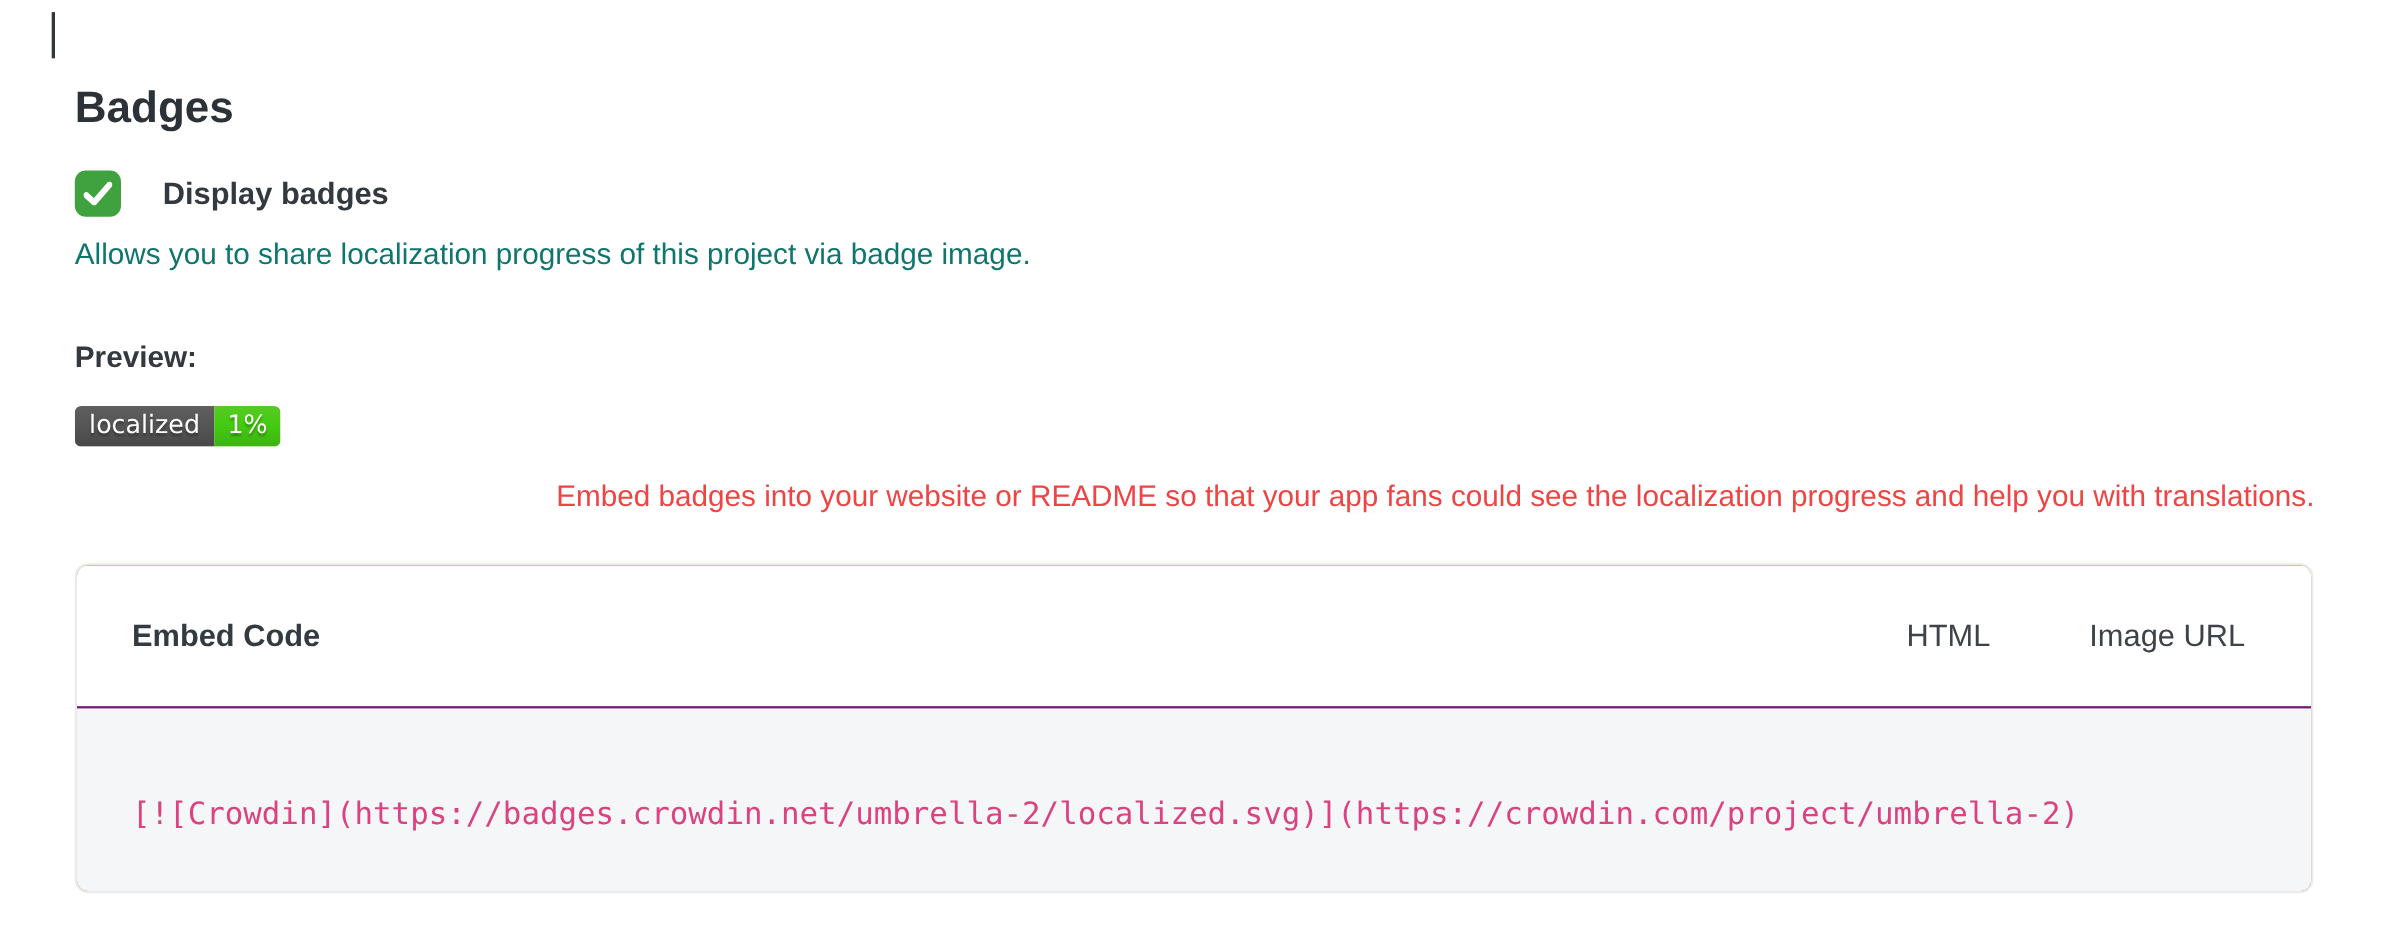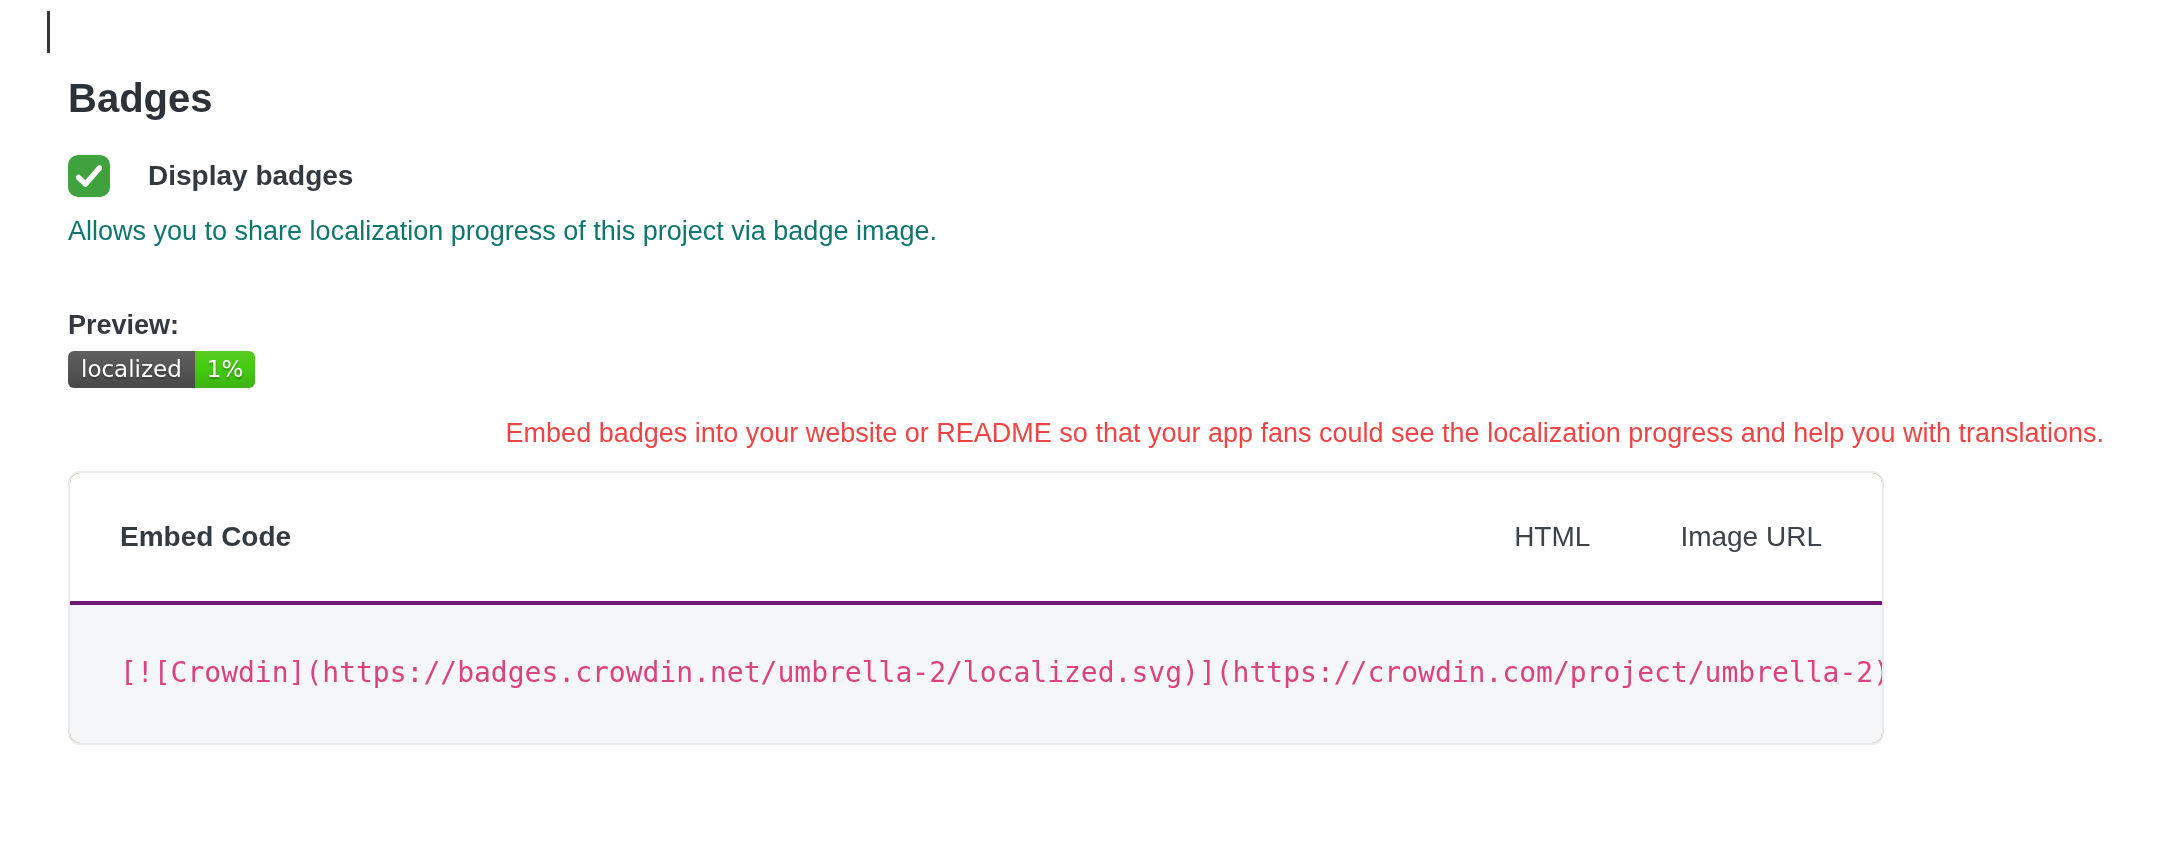--- a/index.html
+++ b/index.html
@@ -57,21 +57,21 @@
     color: #0f766e;
   }
   .preview-label {
     margin-top: 58px;
     font-size: 27px;
     line-height: 36px;
     font-weight: 700;
     color: #33393f;
   }
   .shield-badge {
-    margin-top: 8px;
+    margin-top: 26px;
     display: inline-flex;
     height: 37px;
     line-height: 37px;
     border-radius: 6px;
     overflow: hidden;
     font-family: "DejaVu Sans", "Liberation Sans", sans-serif;
     font-size: 23px;
     color: #ffffff;
     text-shadow: 0 2px 2px rgba(0,0,0,0.3);
     box-shadow: inset 0 -2px 0 rgba(0,0,0,0.12);
@@ -85,22 +85,22 @@
     padding: 0 12px;
   }
   .embed-hint {
     margin-top: 27px;
     font-size: 27px;
     line-height: 36px;
     color: #ef4444;
     text-align: right;
   }
   .embed-card {
-    margin-top: 20px;
-    width: 1816px;
+    margin-top: 43px;
+    width: 2035px;
     border: 2px solid #e9ebec;
     border-radius: 12px;
     overflow: hidden;
     background: #a16207;
   }
   .embed-card-header {
     height: 128px;
     display: flex;
     align-items: center;
     justify-content: space-between;
@@ -129,22 +129,22 @@
     display: flex;
     align-items: center;
     cursor: pointer;
   }
   .tab.active {
     background: #e7f3e8;
     color: #57a95c;
   }
   .embed-code-area {
     background: #f4f6f7;
-    border-top: 4px solid #701a75;
-    padding: 50px 50px 52px 50px;
+    border-top: 2px solid #701a75;
+    padding: 78px 50px 52px 50px;
   }
   .embed-code-area code {
     font-family: "DejaVu Sans Mono", "Liberation Mono", monospace;
     font-size: 28px;
     line-height: 36px;
     color: #db4280;
     white-space: nowrap;
   }
 </style>
 </head>

